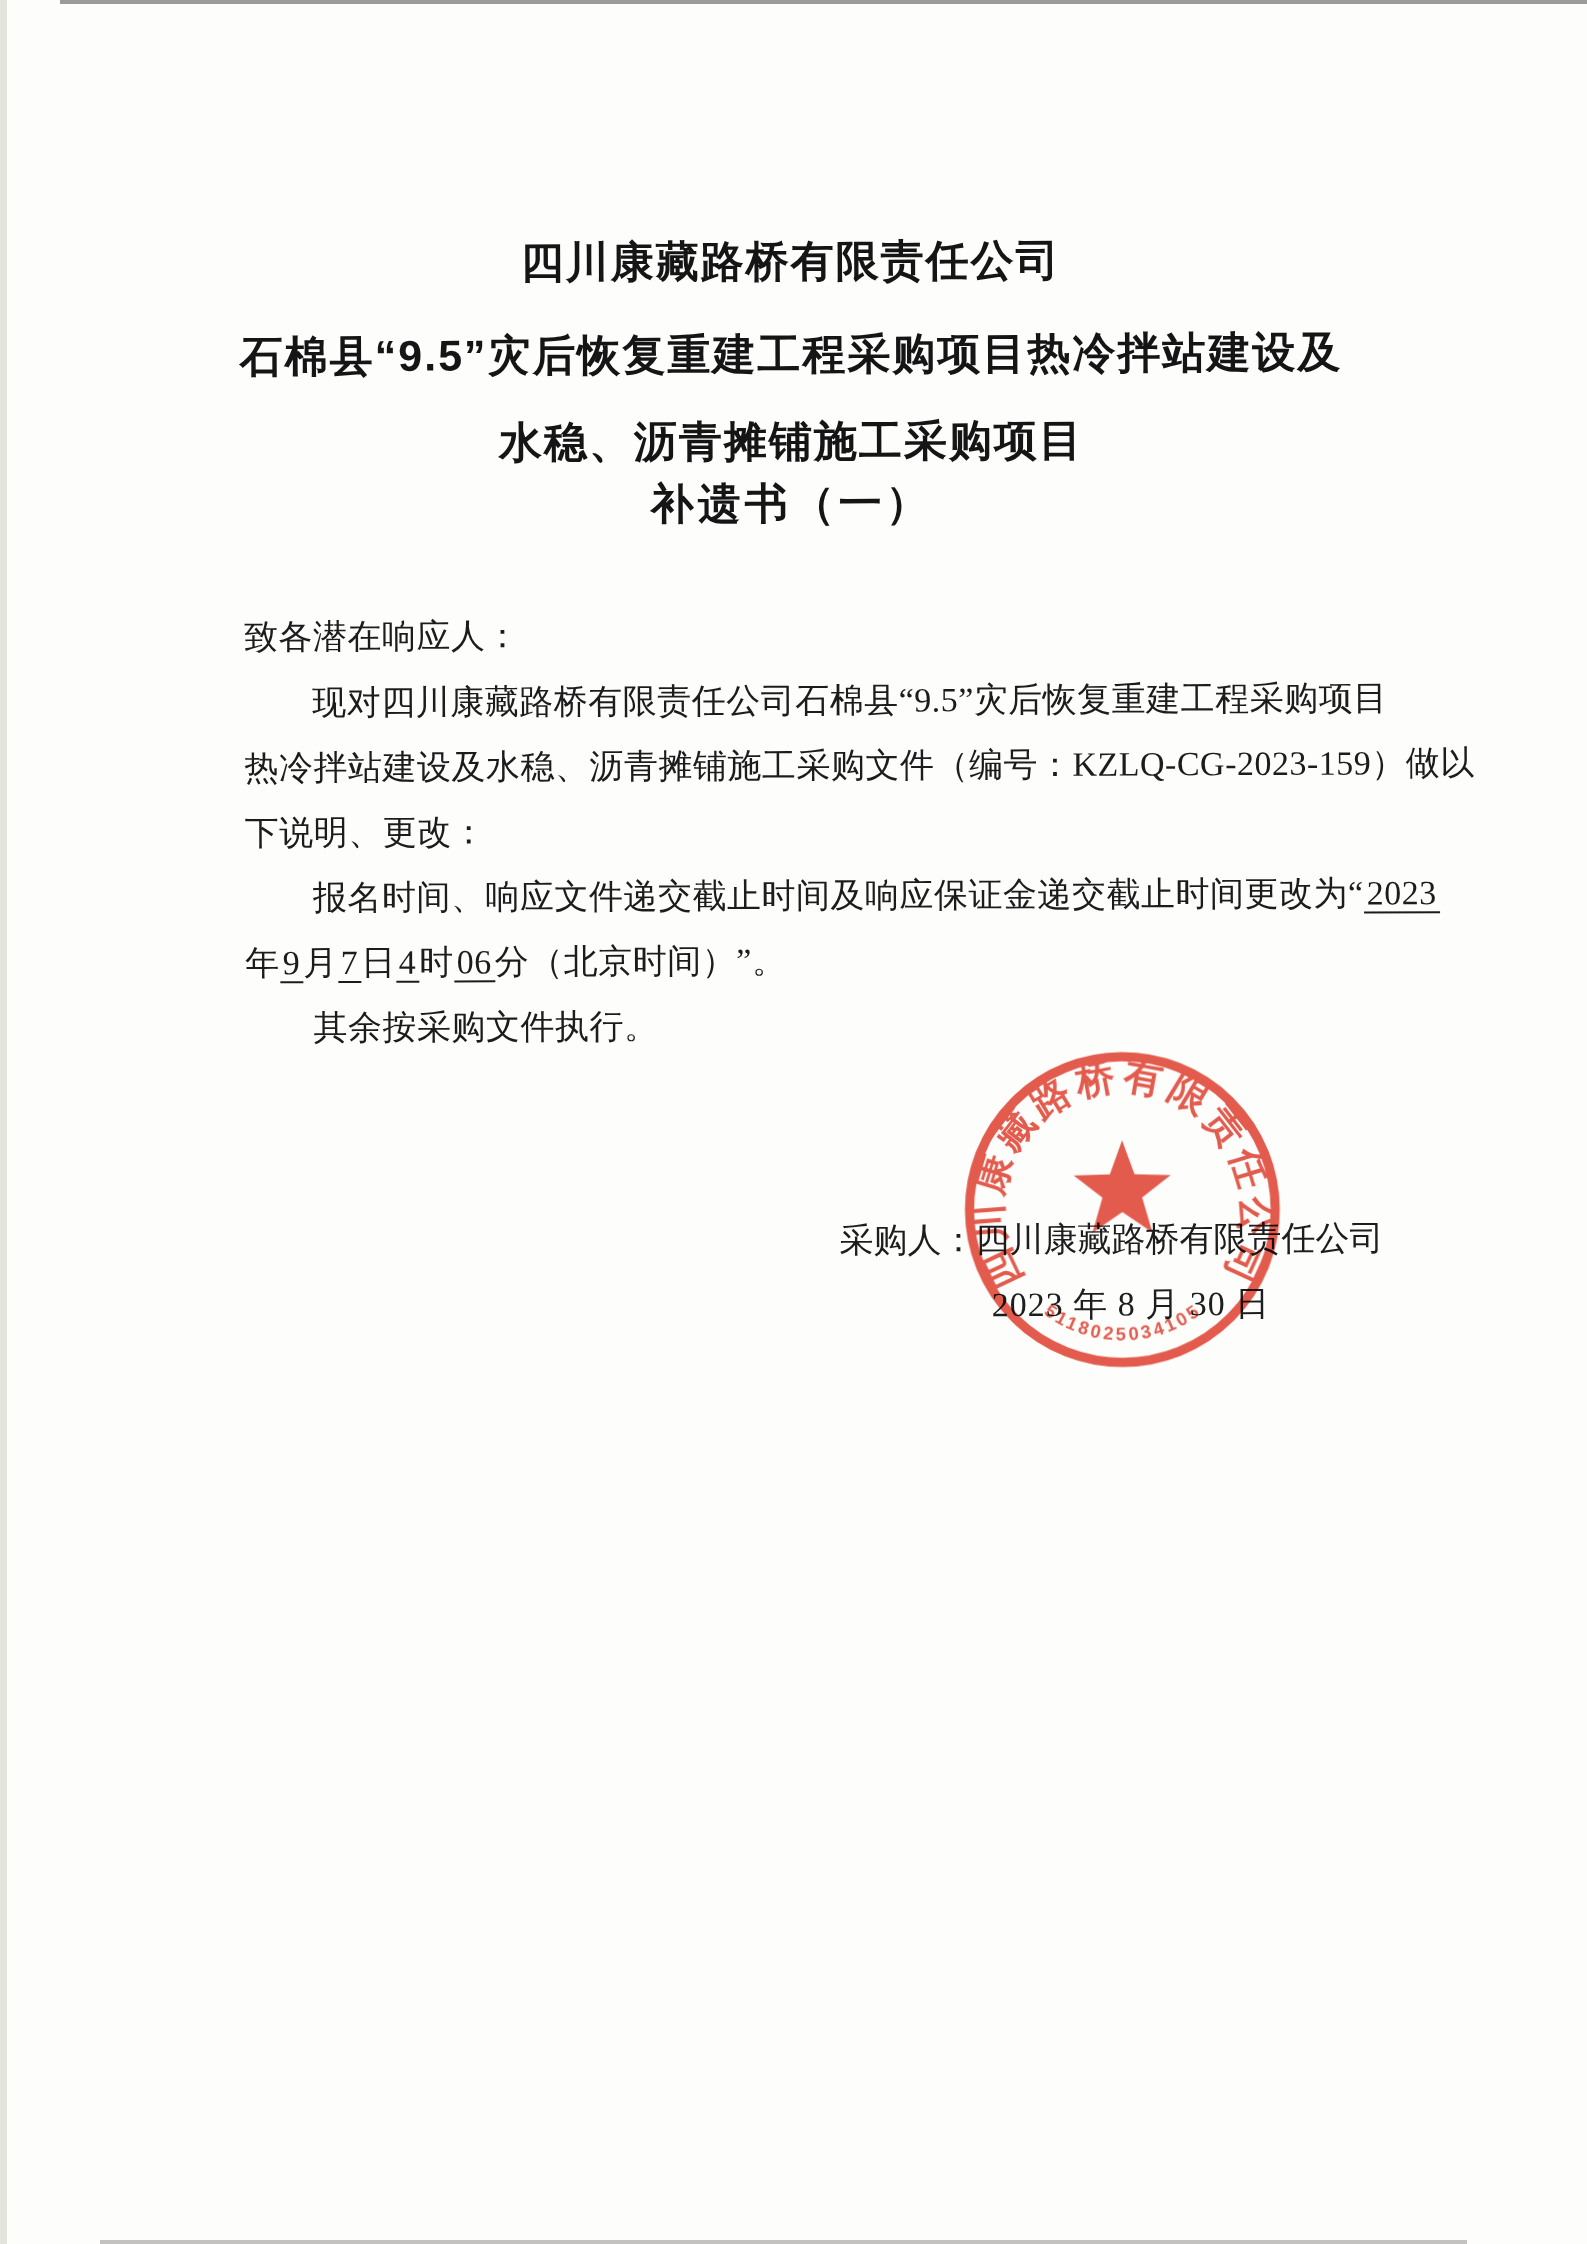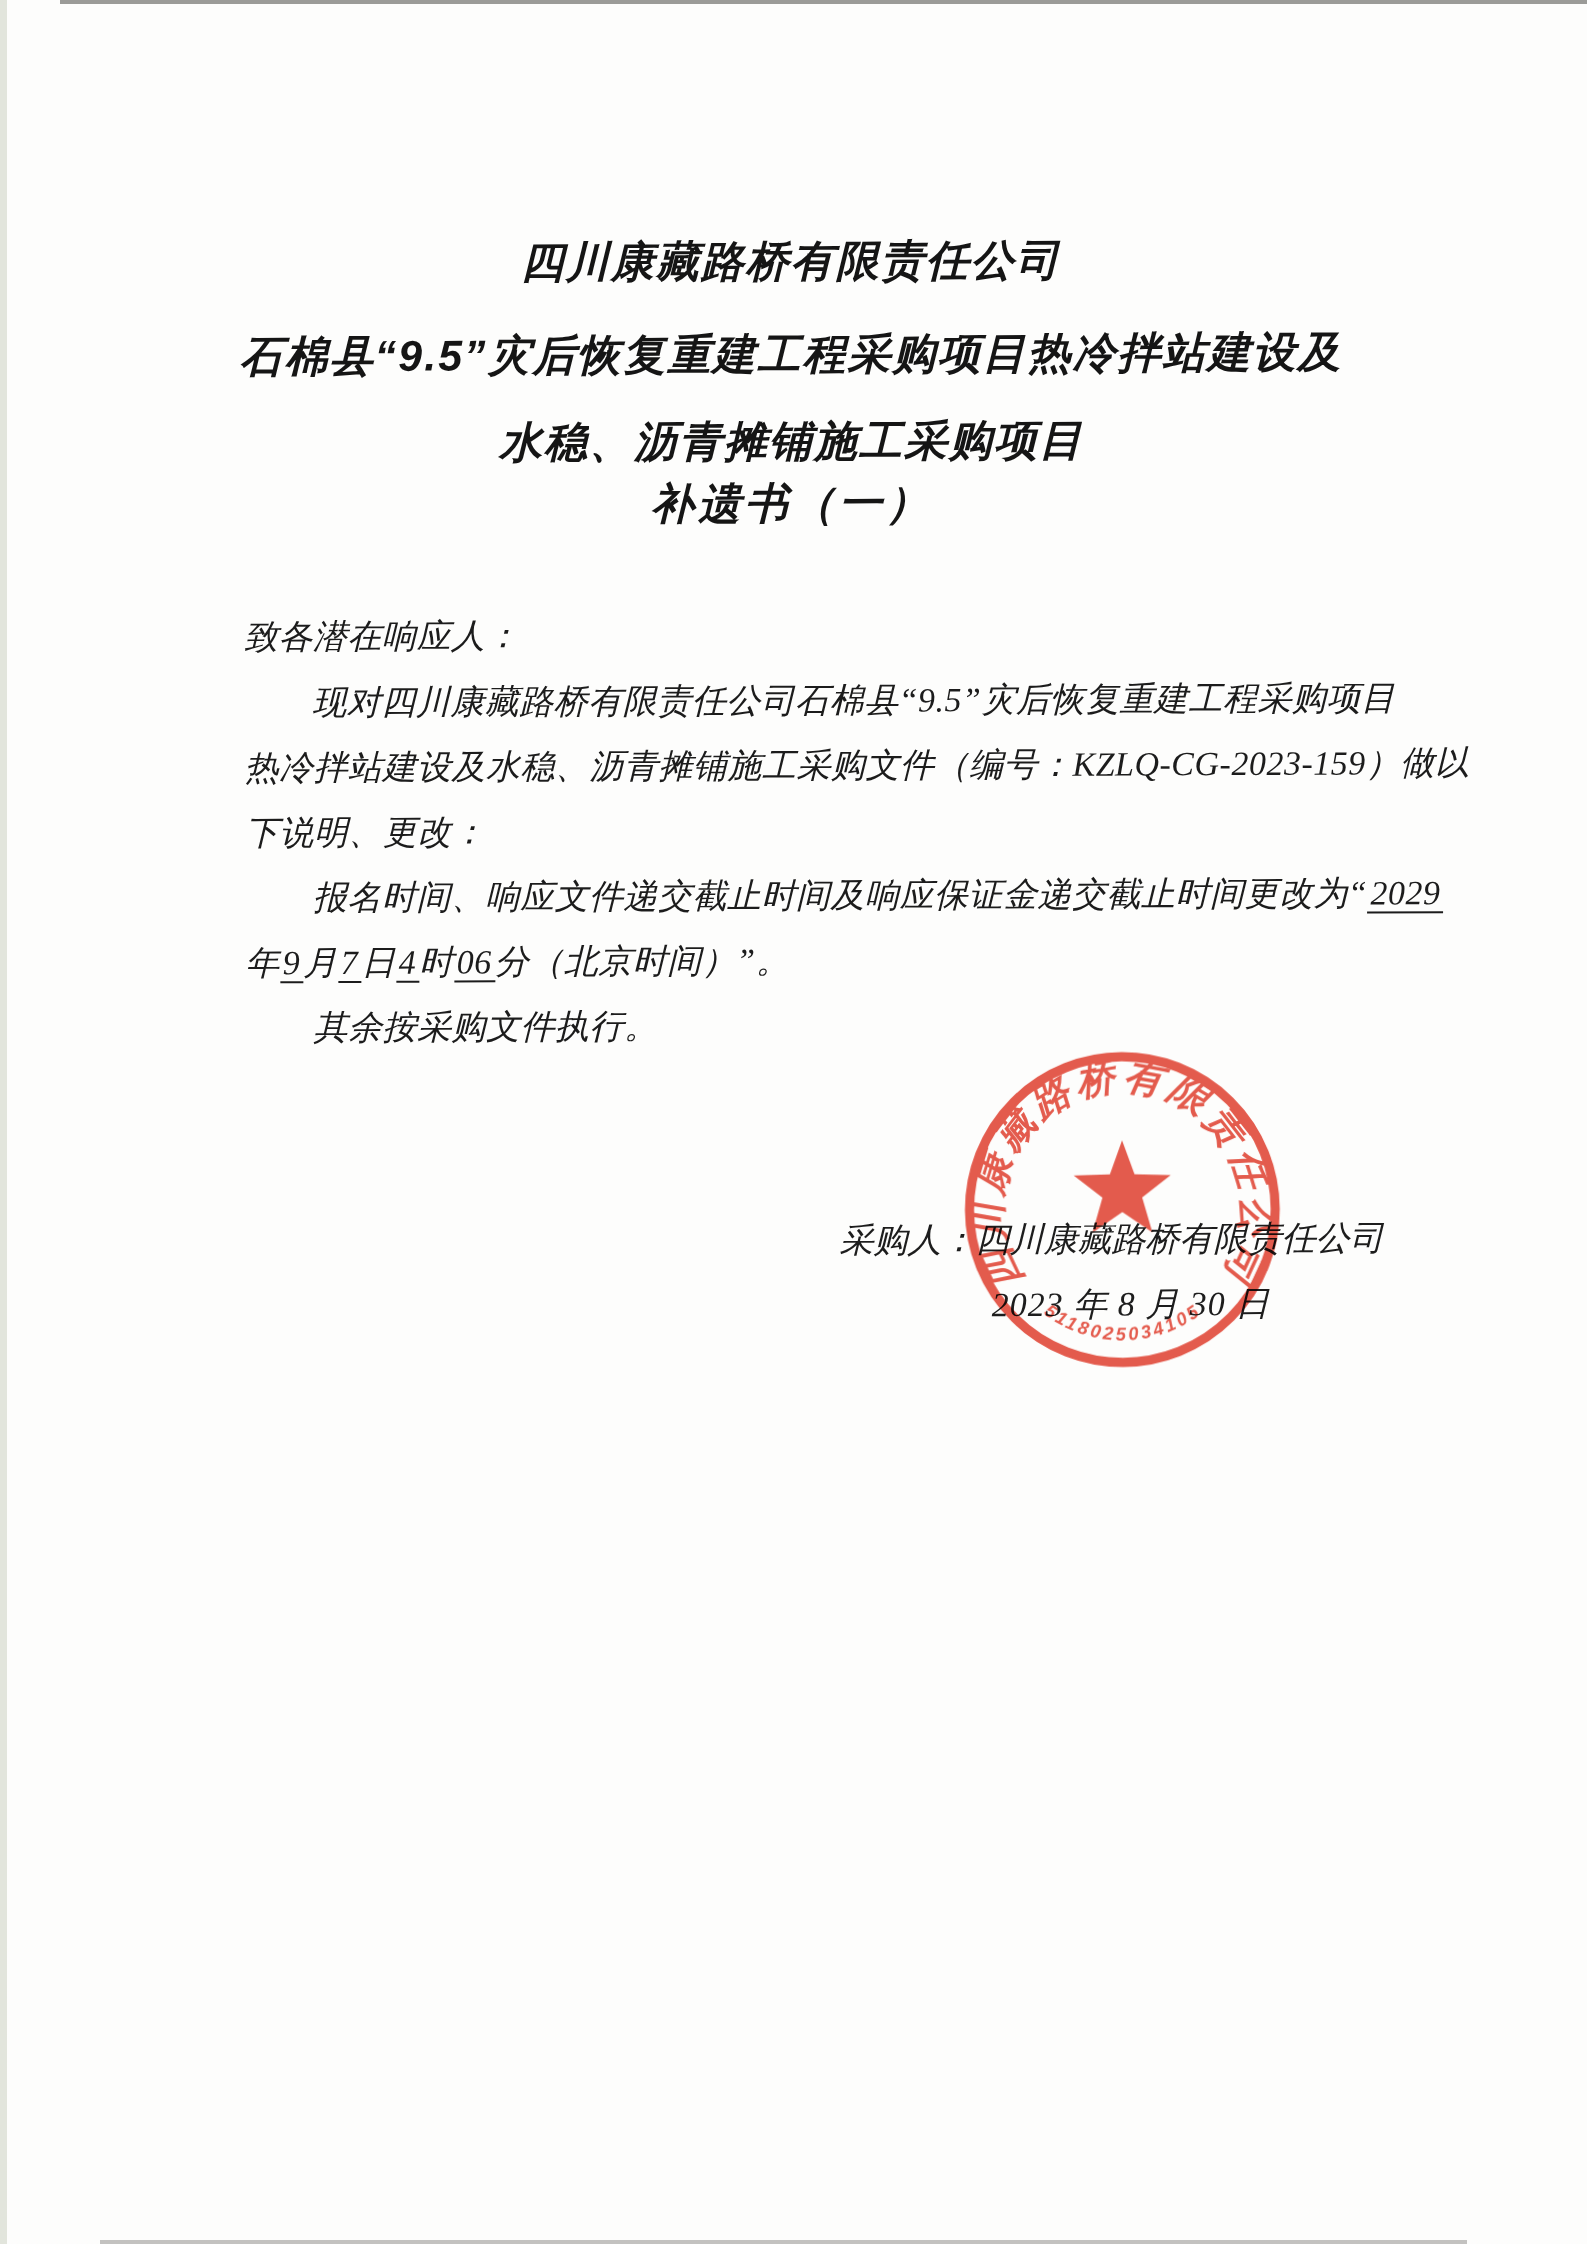--- a/index.html
+++ b/index.html
@@ -7,21 +7,20 @@
     padding: 0;
     background: #ffffff;
   }
   .page {
     position: relative;
     width: 1587px;
     height: 2244px;
     background: #fdfdfc;
     overflow: hidden;
     font-family: "Liberation Serif", "DejaVu Serif", serif;
-    font-style: italic;
   }
   
   .edge-top {
     position: absolute; top: 0; left: 60px; right: 0; height: 4px;
     background: #4a4a46; opacity: 0.55;
   }
   .edge-left {
     position: absolute; top: 0; left: 0; bottom: 0; width: 7px;
     background: #e2e5dc;
   }
@@ -102,21 +101,21 @@
 
     <div class="title-line t1">四川康藏路桥有限责任公司</div>
     <div class="title-line t2">石棉县“9.5”灾后恢复重建工程采购项目热冷拌站建设及</div>
     <div class="title-line t3">水稳、沥青摊铺施工采购项目</div>
     <div class="title-line t4">补遗书（一）</div>
 
     <div class="body-line b1"><span>致各潜在响应人：</span></div>
     <div class="body-line b2 indent"><span>现对四川康藏路桥有限责任公司石棉县“9.5”灾后恢复重建工程采购项目</span></div>
     <div class="body-line b3"><span>热冷拌站建设及水稳、沥青摊铺施工采购文件（编号：KZLQ-CG-2023-159）做以</span></div>
     <div class="body-line b4"><span>下说明、更改：</span></div>
-    <div class="body-line b5 indent"><span>报名时间、响应文件递交截止时间及响应保证金递交截止时间更改为“</span><span class="u">2029</span></div>
+    <div class="body-line b5 indent"><span>报名时间、响应文件递交截止时间及响应保证金递交截止时间更改为“</span><span class="u">2023</span></div>
     <div class="body-line b6"><span>年</span><span class="u">9</span><span>月</span><span class="u">7</span><span>日</span><span class="u">4</span><span>时</span><span class="u">06</span><span>分（北京时间）”。</span></div>
     <div class="body-line b7 indent"><span>其余按采购文件执行。</span></div>
 
     <div class="sig-line sig-buyer">采购人：四川康藏路桥有限责任公司</div>
     <div class="sig-line sig-date">2023 年 8 月 30 日</div>
 
     <svg class="seal" viewBox="0 0 316 316" aria-hidden="true">
       <defs>
         <path id="arc-top" d="M 65,231 A 118,118 0 1 1 251,231" fill="none"></path>
         <path id="arc-bottom" d="M 57,237 A 128,128 0 0 0 259,237" fill="none"></path>

